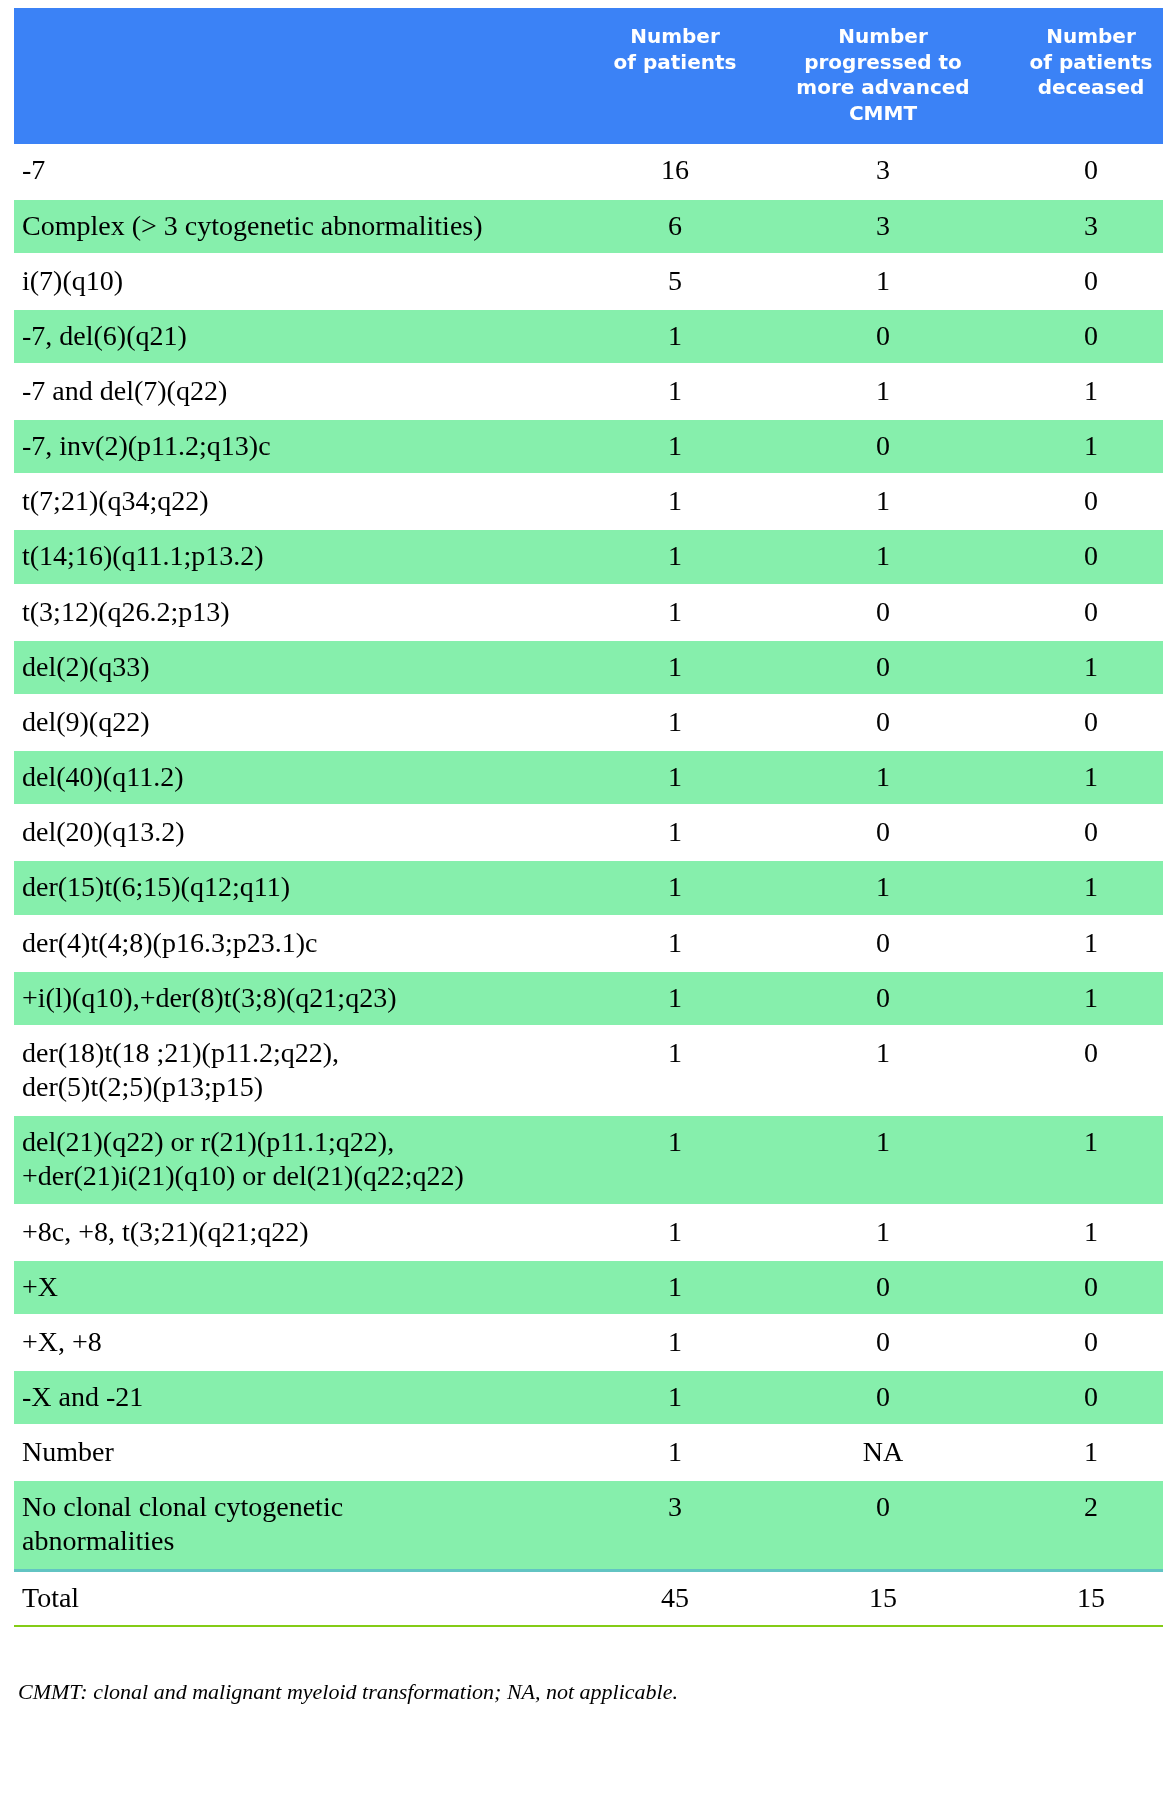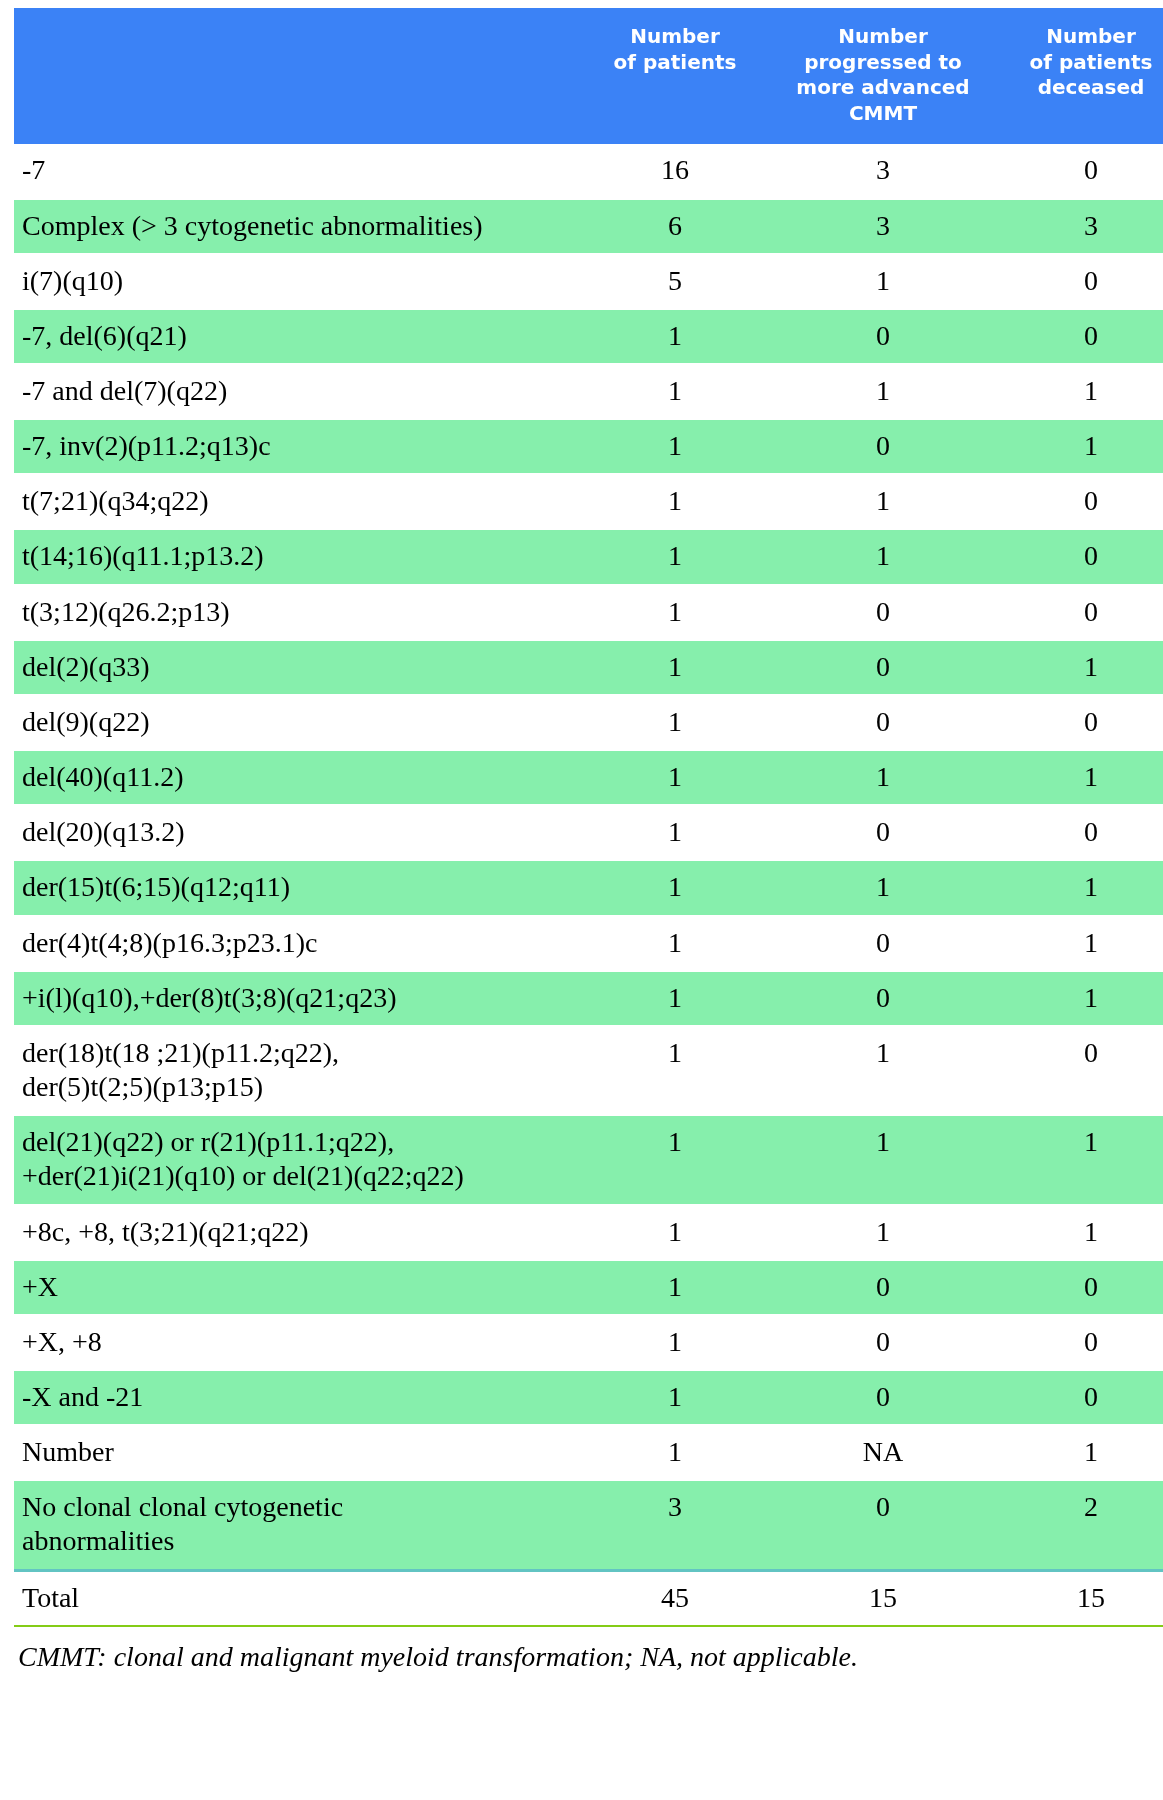--- a/index.html
+++ b/index.html
@@ -62,25 +62,26 @@
   }
   tbody tr.plain td {
     background: #ffffff;
   }
   tbody tr.total td {
     background: #ffffff;
     border-top: 3px solid #62c4c3;
     border-bottom: 2px solid #84cc16;
   }
   .footnote {
-    font-size: 28px;
+    font-size: 22px;
     font-style: italic;
     font-family: "Liberation Serif", serif;
-    padding: 14px 4px 0 4px;
+    padding: 6px 4px 0 4px;
     color: #000000;
+    margin-top: 46px;
   }
   .two-line {
     white-space: pre-line;
   }
 </style>
 </head>
 <body>
 
 <div class="page">
   <table class="data-table">

